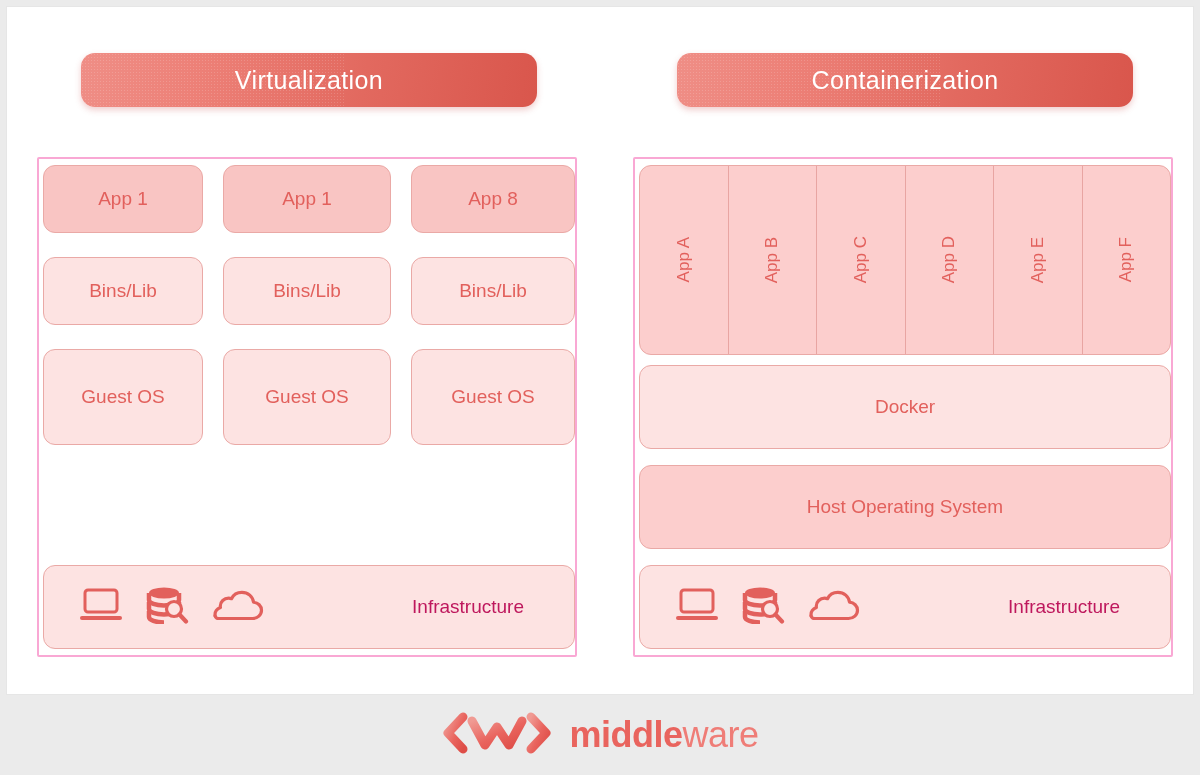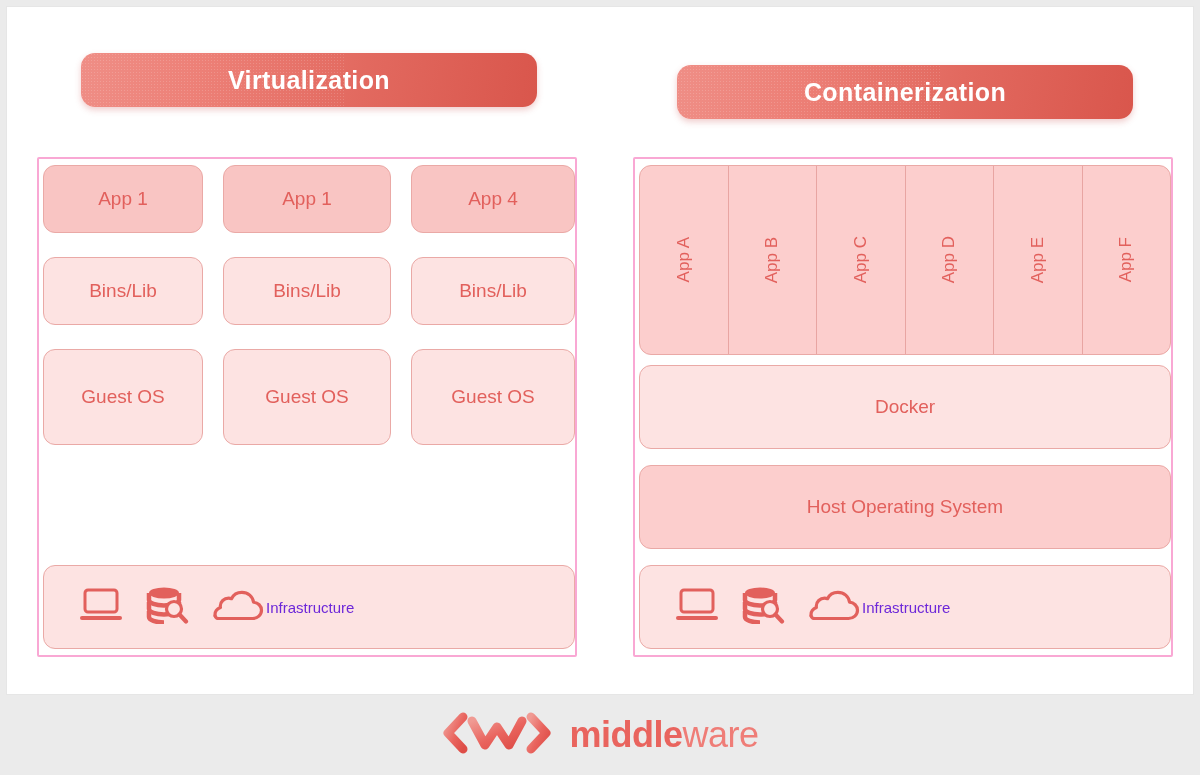--- a/index.html
+++ b/index.html
@@ -58,21 +58,21 @@
   .col-right { left: 620px; width: 546px; }
 
   
   .pill {
     position: absolute;
     top: 46px;
     height: 54px;
     border-radius: 14px;
     color: #ffffff;
     font-size: 25px;
-    font-weight: 700;
+    font-weight: 400;
     letter-spacing: 0.4px;
     display: flex;
     align-items: center;
     justify-content: center;
     box-shadow: 0 3px 6px rgba(200,80,80,0.28);
     background-image:
       linear-gradient(100deg, #ef8e86 0%, #ed8077 26%, #e2695f 62%, #d9564c 100%);
     overflow: hidden;
   }
   .pill::after {
@@ -84,21 +84,21 @@
     background-image:
       radial-gradient(rgba(255,255,255,0.16) 0.6px, transparent 0.7px),
       radial-gradient(rgba(170,60,55,0.10) 0.6px, transparent 0.7px);
     background-size: 3px 3px, 4px 4px;
     background-position: 0 0, 1px 2px;
     pointer-events: none;
   }
   .pill > span { position: relative; z-index: 2; }
 
   .pill-left  { left: 50px;  width: 456px; }
-  .pill-right { left: 50px;  width: 456px; margin-top: 12px; }
+  .pill-right { left: 50px;  width: 456px; }
 
   
   .stack {
     position: absolute;
     left: 6px;
     top: 150px;
     width: 540px;
     height: 500px;
     border: 2px solid #f9a8d4;
     border-radius: 2px;
@@ -194,24 +194,24 @@
 
   
   .infra-icons {
     display: flex;
     align-items: center;
     gap: 22px;
     margin-left: 34px;
   }
   .infra-label {
     flex: 1;
-    text-align: left;
+    text-align: right;
     padding-right: 50px;
-    font-size: 15px;
-    color: #6d28d9;
+    font-size: 19px;
+    color: #be185d;
   }
   .icon { display: block; }
 
   
   .logo {
     position: absolute;
     left: 0; top: 695px;
     width: 1200px; height: 80px;
     display: flex;
     align-items: center;
@@ -244,21 +244,21 @@
         <div class="stack">
 
           <div class="lrow row-apps">
             <div class="box cell cell-0 fill-strong">
               <span>App 1</span>
             </div>
             <div class="box cell cell-1 fill-strong">
               <span>App 1</span>
             </div>
             <div class="box cell cell-2 fill-strong">
-              <span>App 4</span>
+              <span>App 8</span>
             </div>
           </div>
 
           <div class="lrow row-bins">
             <div class="box cell cell-0 fill-soft">
               <span>Bins/Lib</span>
             </div>
             <div class="box cell cell-1 fill-soft">
               <span>Bins/Lib</span>
             </div>

